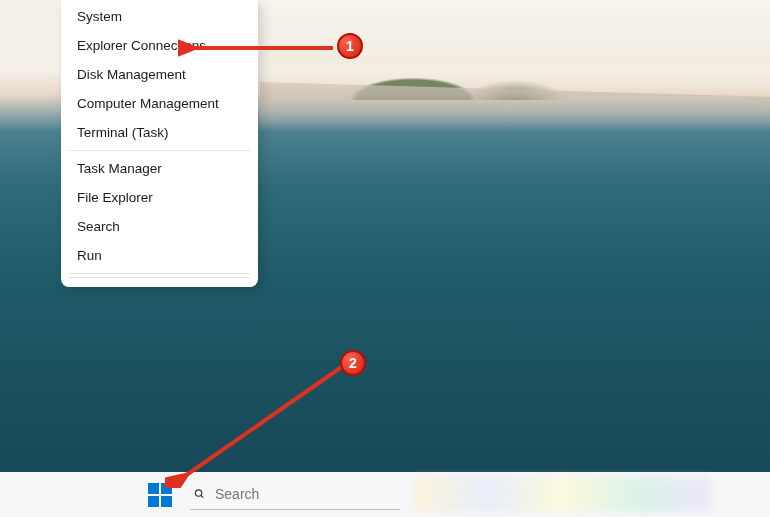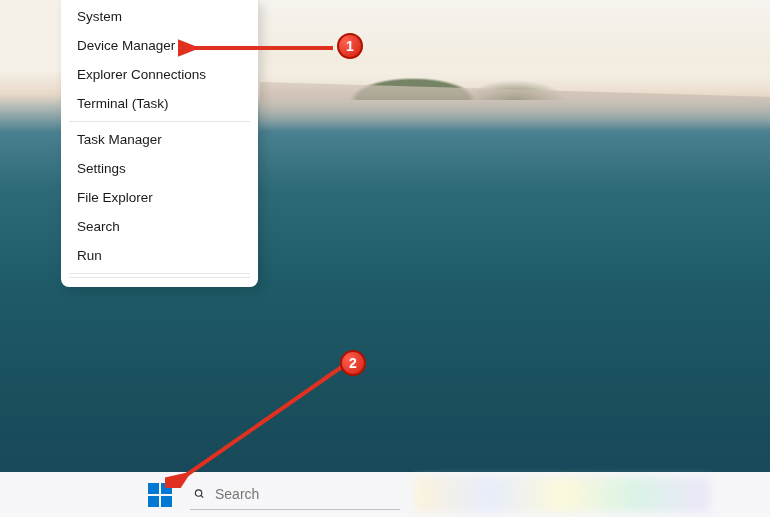--- a/index.html
+++ b/index.html
@@ -170,36 +170,36 @@
 </head>
 <body>
 
 <div class="desktop">
 
   <div class="context-menu">
     <div class="menu-item">
       <span>System</span>
     </div>
     <div class="menu-item">
-      <span>Device Manager</span>
-    </div>
-    <div class="menu-item">
       <span>Explorer Connections</span>
     </div>
     <div class="menu-item">
+      <span>Disk Management</span>
+    </div>
+    <div class="menu-item">
+      <span>Computer Management</span>
+    </div>
+    <div class="menu-item">
       <span>Terminal (Task)</span>
     </div>
 
     <div class="menu-divider"></div>
 
     <div class="menu-item">
       <span>Task Manager</span>
-    </div>
-    <div class="menu-item">
-      <span>Settings</span>
     </div>
     <div class="menu-item">
       <span>File Explorer</span>
     </div>
     <div class="menu-item">
       <span>Search</span>
     </div>
     <div class="menu-item">
       <span>Run</span>
     </div>

